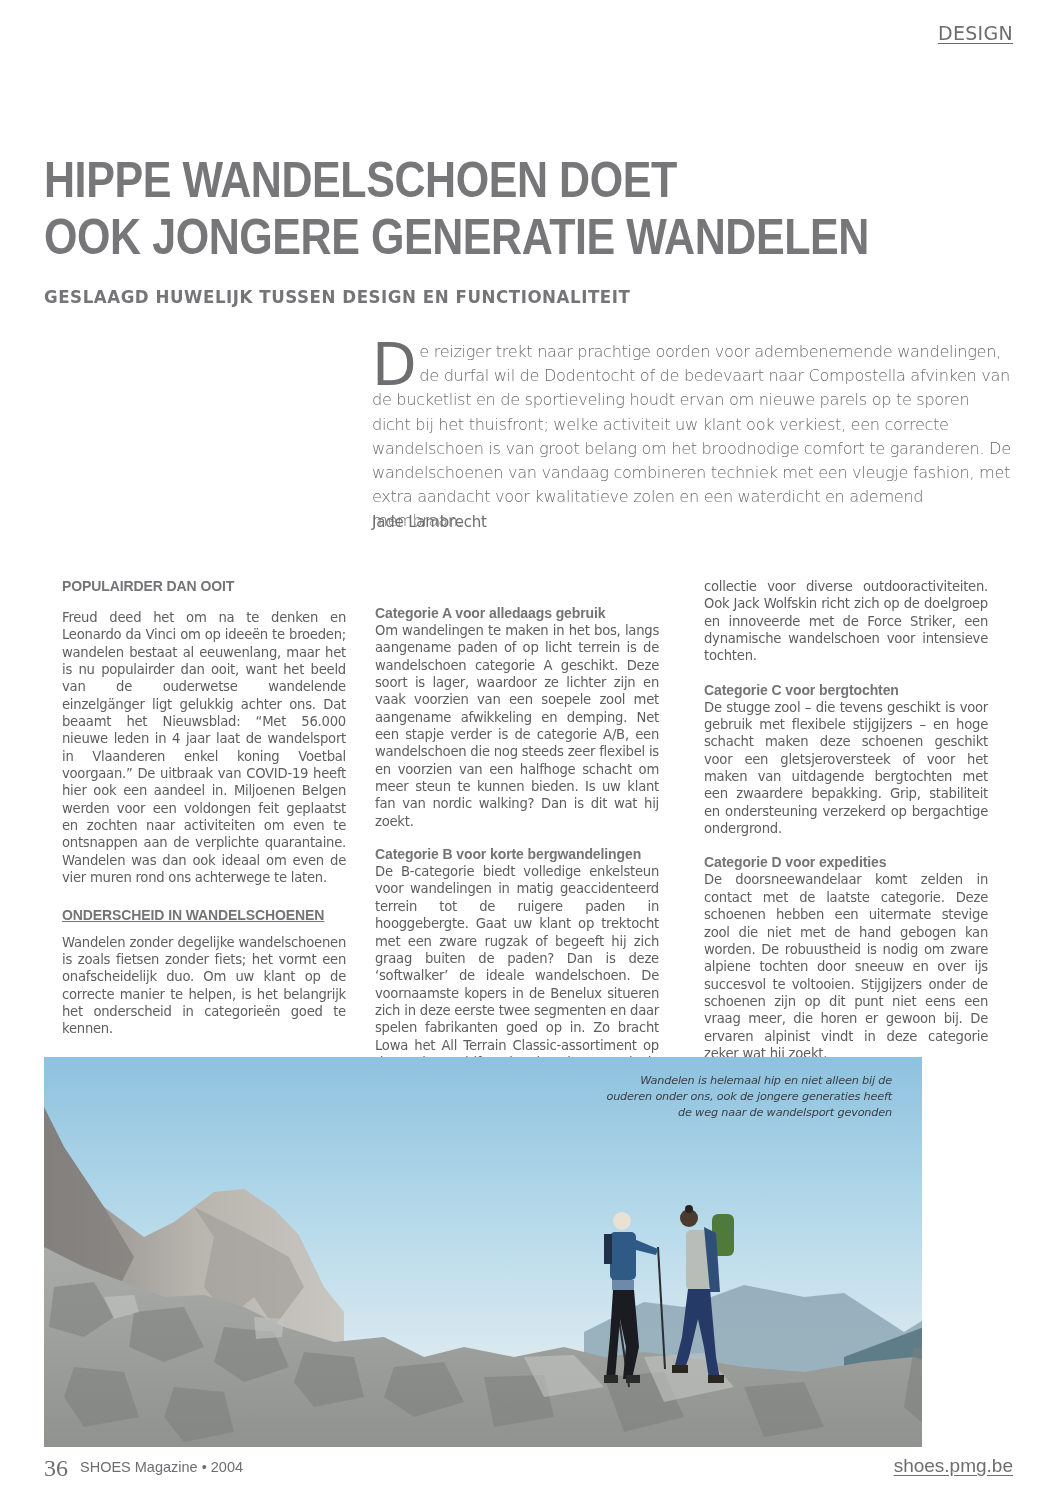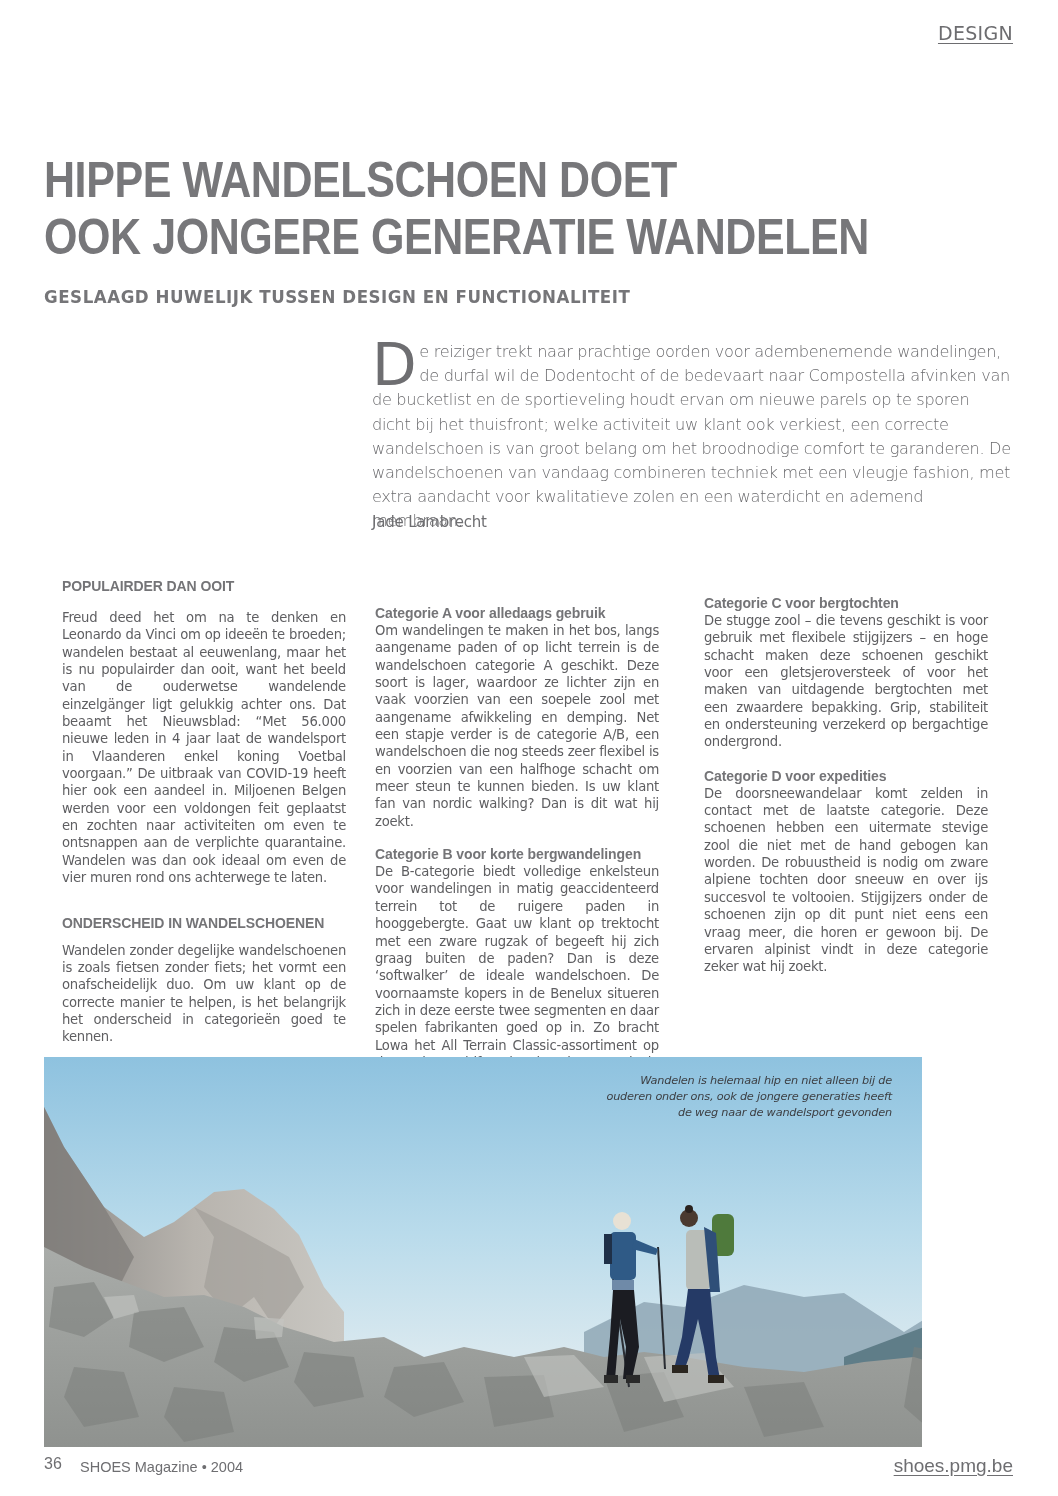--- a/index.html
+++ b/index.html
@@ -55,42 +55,42 @@
   .col1 { left: 62px; }
   .col2 { left: 375px; }
   .col3 { left: 704px; }
 
   .col h3 {
     font-family: "Liberation Sans", sans-serif; font-weight: bold;
     font-size: 14px; color: #747477; letter-spacing: -0.1px; line-height: 17px;
     text-align: left;
   }
   .col1 h3 { margin-bottom: 14px; }
-  .col1 h3.second { margin-top: 28px; margin-bottom: 10px; }
+  .col1 h3.second { margin-top: 20px; margin-bottom: 10px; text-decoration: underline; }
   .col2 h3, .col3 h3 { margin-bottom: 0; margin-top: 27px; }
   .col2 h3.mt, .col3 h3.mt { margin-top: 16px; }
   .col3 h3.mt2 { margin-top: 17px; }
   .col p { margin: 0; }
 
   .photo {
     position: absolute; left: 44px; top: 1057px; width: 878px; height: 390px;
     overflow: hidden;
     background: linear-gradient(180deg, #8fc3e0 0%, #a8d2e8 25%, #c8e2ee 55%, #d9e8ee 70%, #cfd9dc 100%);
   }
   .photo svg { position: absolute; left: 0; top: 0; }
 
   .caption {
     position: absolute; right: 30px; top: 16px; width: 300px;
     text-align: right; font-family: "DejaVu Sans", sans-serif; font-style: italic;
     font-size: 11.3px; line-height: 16px; color: #3c3e42; letter-spacing: -0.2px;
   }
 
   .footer-page {
     position: absolute; left: 44px; top: 1455px;
-    font-family: Liberation Sans, sans-serif; font-size: 16px; color: #6e6e71;
+    font-family: Liberation Serif, serif; font-size: 24px; color: #6e6e71;
   }
   .footer-mag {
     position: absolute; left: 80px; top: 1459px;
     font-family: "Liberation Sans", sans-serif; font-size: 14.5px; color: #6e6e71;
   }
   .footer-url {
     position: absolute; right: 45px; top: 1455px;
     font-family: Liberation Sans, sans-serif; font-size: 19px; color: #6e6e71;
     text-decoration: underline; text-underline-offset: 3px;
   }
@@ -122,20 +122,21 @@
 </div>
 
 <div class="col col2">
   <h3>Categorie A voor alledaags gebruik</h3>
   <p>Om wandelingen te maken in het bos, langs aangename paden of op licht terrein is de wandelschoen categorie A geschikt. Deze soort is lager, waardoor ze lichter zijn en vaak voorzien van een soepele zool met aangename afwikkeling en demping. Net een stapje verder is de categorie A/B, een wandelschoen die nog steeds zeer flexibel is en voorzien van een halfhoge schacht om meer steun te kunnen bieden. Is uw klant fan van nordic walking? Dan is dit wat hij zoekt.</p>
   <h3 class="mt">Categorie B voor korte bergwandelingen</h3>
   <p>De B-categorie biedt volledige enkelsteun voor wandelingen in matig geaccidenteerd terrein tot de ruigere paden in hooggebergte. Gaat uw klant op trektocht met een zware rugzak of begeeft hij zich graag buiten de paden? Dan is deze ‘softwalker’ de ideale wandelschoen. De voornaamste kopers in de Benelux situeren zich in deze eerste twee segmenten en daar spelen fabrikanten goed op in. Zo bracht Lowa het All Terrain Classic-assortiment op de markt, multifunctionele schoenen uit de sport-</p>
 </div>
 
 <div class="col col3">
+  <p>collectie voor diverse outdooractiviteiten. Ook Jack Wolfskin richt zich op de doelgroep en innoveerde met de Force Striker, een dynamische wandelschoen voor intensieve tochten.</p>
   <h3 class="mt2">Categorie C voor bergtochten</h3>
   <p>De stugge zool – die tevens geschikt is voor gebruik met flexibele stijgijzers – en hoge schacht maken deze schoenen geschikt voor een gletsjeroversteek of voor het maken van uitdagende bergtochten met een zwaardere bepakking. Grip, stabiliteit en ondersteuning verzekerd op bergachtige ondergrond.</p>
   <h3 class="mt2">Categorie D voor expedities</h3>
   <p>De doorsneewandelaar komt zelden in contact met de laatste categorie. Deze schoenen hebben een uitermate stevige zool die niet met de hand gebogen kan worden. De robuustheid is nodig om zware alpiene tochten door sneeuw en over ijs succesvol te voltooien. Stijgijzers onder de schoenen zijn op dit punt niet eens een vraag meer, die horen er gewoon bij. De ervaren alpinist vindt in deze categorie zeker wat hij zoekt.</p>
 </div>
 
 <div class="photo" aria-label="Two hikers with trekking poles and backpacks on a rocky mountain slope under blue sky">
   <svg width="984" height="390" viewBox="0 0 984 390">
     <defs>
       <linearGradient id="sky" x1="0" y1="0" x2="0" y2="1">

